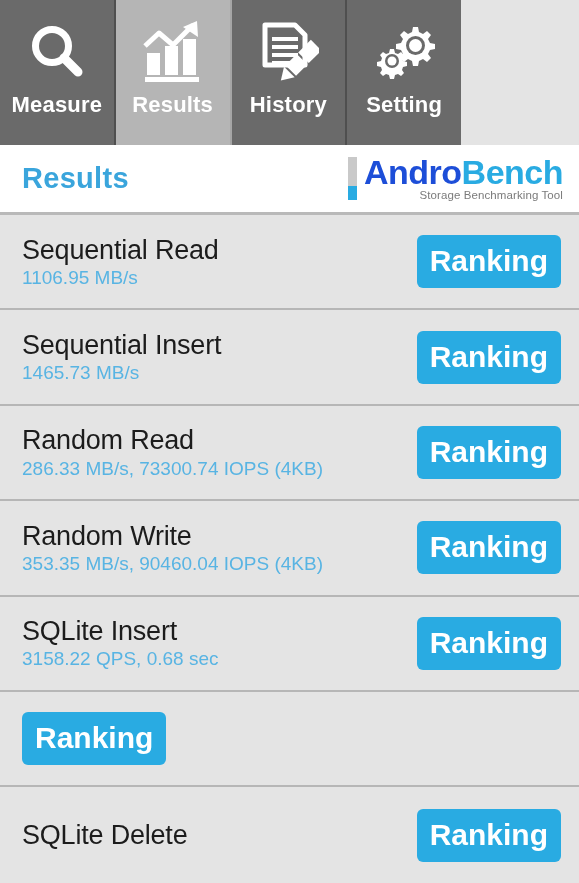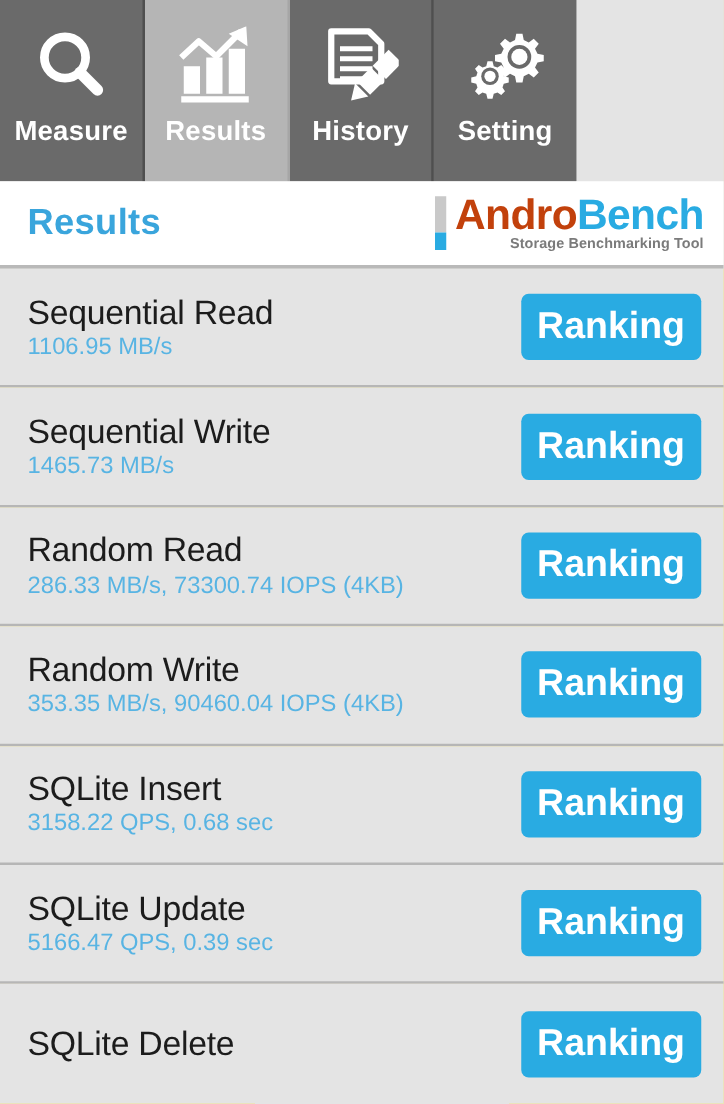--- a/index.html
+++ b/index.html
@@ -77,29 +77,28 @@
   }
   .logo-bar .seg-gray { flex: 1 1 auto; background: #c9c9c9; }
   .logo-bar .seg-blue { height: 14px; background: #29abe2; }
   .logo-text { display: flex; flex-direction: column; }
   .logo-word {
     font-size: 34px;
     font-weight: bold;
     line-height: 0.95;
     letter-spacing: -0.5px;
   }
-  .logo-word .andro { color: #c2410c; }
+  .logo-word .andro { color: #1d4ed8; }
   .logo-word .bench { color: #29abe2; }
   .logo-sub {
     align-self: flex-end;
     font-size: 11.5px;
     color: #7b7b7b;
     letter-spacing: 0.1px;
     margin-top: 1px;
-    font-weight: bold;
   }
 
   
   .results-list {
     background: #fde047;
     height: 668px;
   }
   .result-row {
     position: relative;
     height: 95.4px;
@@ -224,21 +223,21 @@
   <div class="result-row">
     <div class="row-text">
       <div class="row-title">Sequential Read</div>
       <div class="row-value">1106.95 MB/s</div>
     </div>
     <button class="ranking-btn">Ranking</button>
   </div>
 
   <div class="result-row">
     <div class="row-text">
-      <div class="row-title">Sequential Write</div>
+      <div class="row-title">Sequential Insert</div>
       <div class="row-value">1465.73 MB/s</div>
     </div>
     <button class="ranking-btn">Ranking</button>
   </div>
 
   <div class="result-row">
     <div class="row-text">
       <div class="row-title">Random Read</div>
       <div class="row-value">286.33 MB/s, 73300.74 IOPS (4KB)</div>
     </div>
@@ -255,24 +254,20 @@
 
   <div class="result-row">
     <div class="row-text">
       <div class="row-title">SQLite Insert</div>
       <div class="row-value">3158.22 QPS, 0.68 sec</div>
     </div>
     <button class="ranking-btn">Ranking</button>
   </div>
 
   <div class="result-row">
-    <div class="row-text">
-      <div class="row-title">SQLite Update</div>
-      <div class="row-value">5166.47 QPS, 0.39 sec</div>
-    </div>
     <button class="ranking-btn">Ranking</button>
   </div>
 
   <div class="result-row">
     <div class="row-text">
       <div class="row-title">SQLite Delete</div>
     </div>
     <button class="ranking-btn">Ranking</button>
   </div>
 

